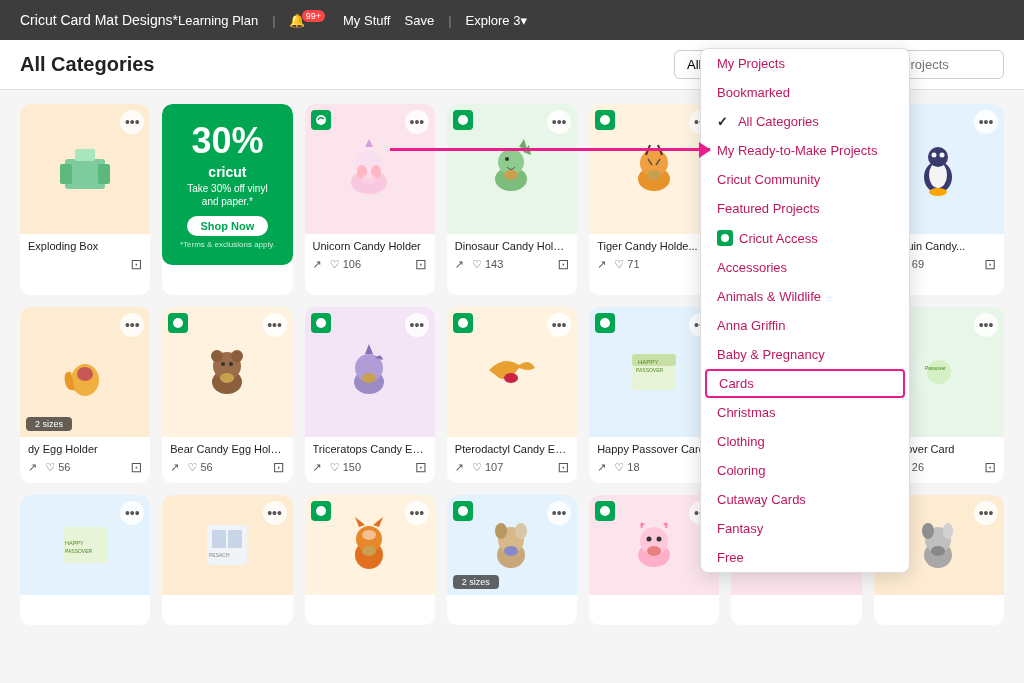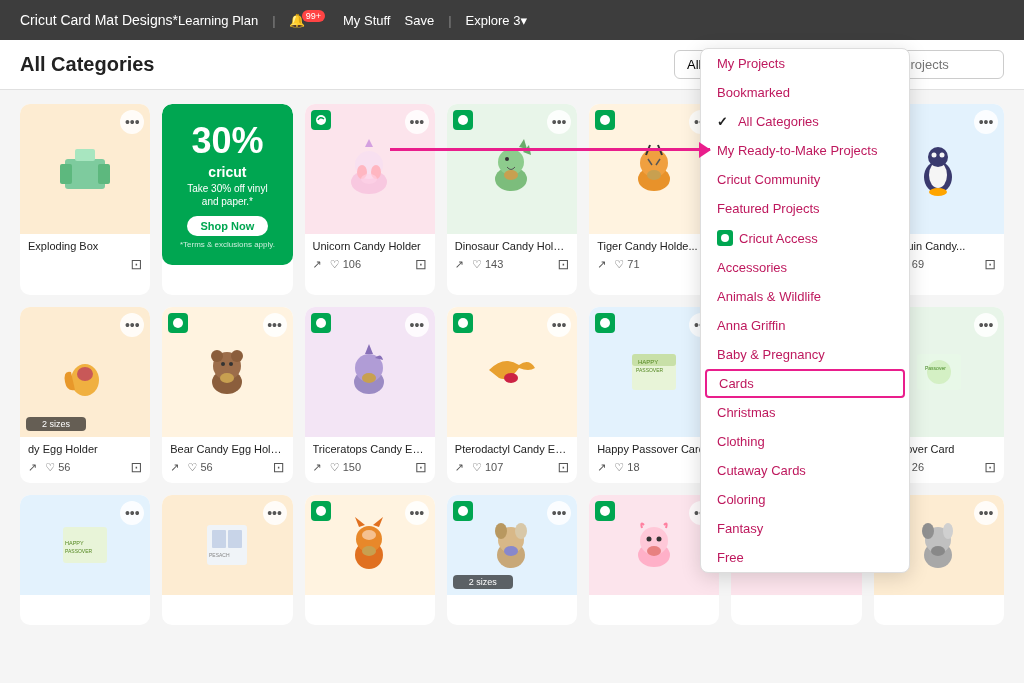--- a/index.html
+++ b/index.html
@@ -130,21 +130,21 @@
     }
     .cricut-badge svg { width: 12px; height: 12px; fill: white; }
     .size-badge {
       position: absolute;
       bottom: 6px;
       left: 6px;
       background: rgba(0,0,0,0.6);
       color: white;
       font-size: 9px;
       border-radius: 4px;
-      padding: 2px 16px;
+      padding: 2px 9px;
     }
     .card-info {
       padding: 6px 8px 8px;
     }
     .card-name { font-size: 11px; color: #222; font-weight: 500; margin-bottom: 4px; white-space: nowrap; overflow: hidden; text-overflow: ellipsis; }
     .card-stats {
       display: flex;
       align-items: center;
       justify-content: space-between;
     }
@@ -856,20 +856,20 @@
         </span>
         Cricut Access
       </div>
       <div class="dropdown-item">Accessories</div>
       <div class="dropdown-item">Animals &amp; Wildlife</div>
       <div class="dropdown-item">Anna Griffin</div>
       <div class="dropdown-item">Baby &amp; Pregnancy</div>
       <div class="dropdown-item highlighted">Cards</div>
       <div class="dropdown-item">Christmas</div>
       <div class="dropdown-item">Clothing</div>
+      <div class="dropdown-item">Coloring</div>
       <div class="dropdown-item">Cutaway Cards</div>
-      <div class="dropdown-item">Coloring</div>
       <div class="dropdown-item">Fantasy</div>
       <div class="dropdown-item">Free</div>
     </div>
   </div>
 
 </div>
 
 </body></html>

